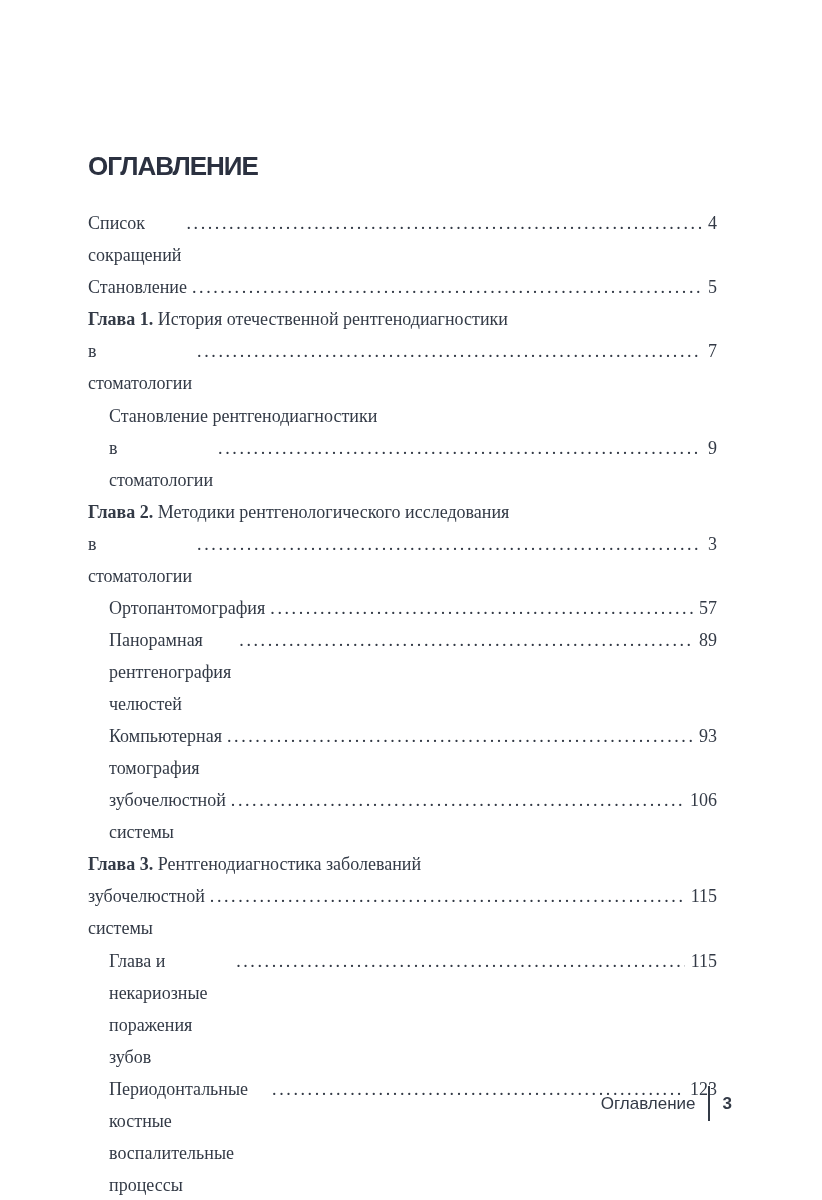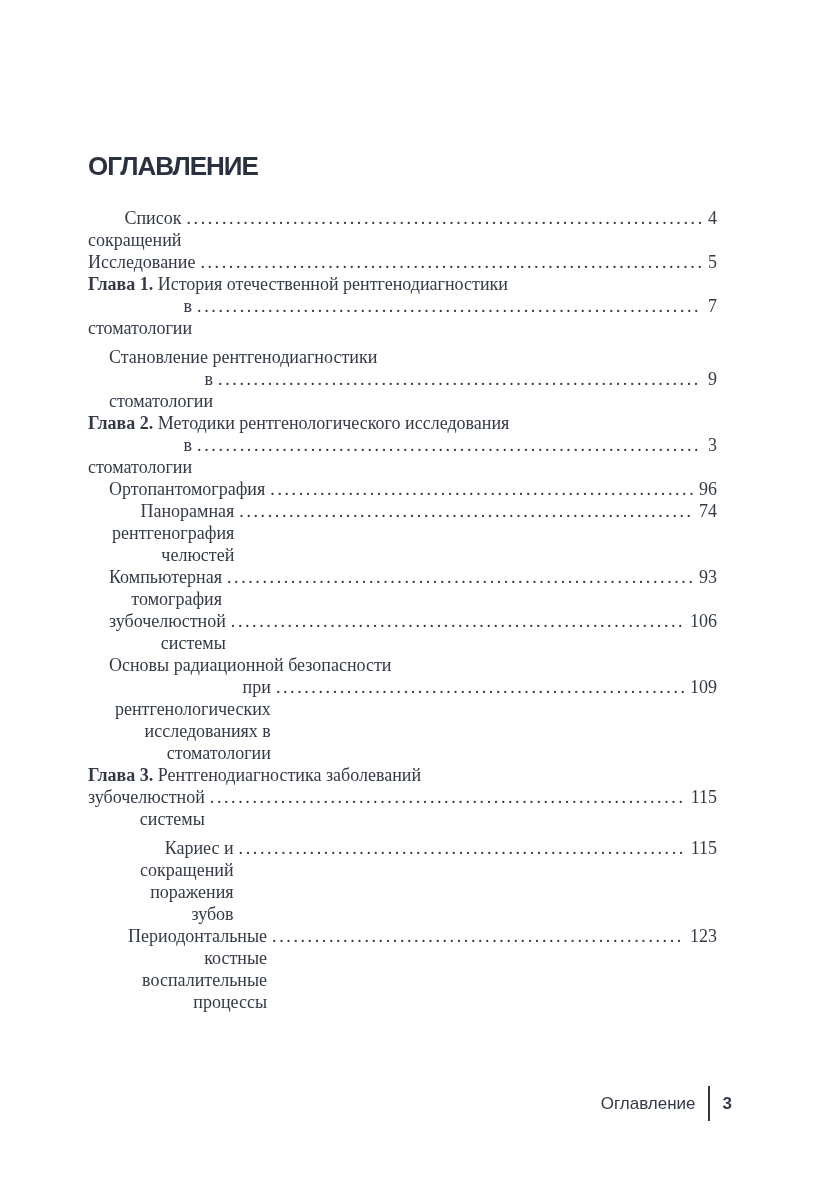--- a/index.html
+++ b/index.html
@@ -23,26 +23,25 @@
   }
   .toc {
     position: absolute;
     left: 88px;
     top: 207px;
     width: 629px;
     font-size: 18px;
   }
   .entry.l2 { padding-left: 21px; }
   .entry.gap-chapter { margin-top: 0; }
-  .entry.gap-sub { margin-top: 7px; }
+  .entry.gap-sub { margin-top: 1px; }
   .line {
     display: flex;
     align-items: baseline;
-    line-height: 22px;
-    text-align: right;
+    line-height: 32px;
   }
   .line .text b { font-weight: 700; }
   .dots {
     flex: 1 1 auto;
     overflow: hidden;
     white-space: nowrap;
     margin-left: 5px;
     margin-right: 6px;
     min-width: 14px;
   }
@@ -78,21 +77,21 @@
 <div class="toc">
     <div class="entry">
       <div class="line">
         <span class="text">Список сокращений</span>
         <span class="dots"></span>
         <span class="pg">4</span>
       </div>
     </div>
     <div class="entry">
       <div class="line">
-        <span class="text">Исследование</span>
+        <span class="text">Становление</span>
         <span class="dots"></span>
         <span class="pg">5</span>
       </div>
     </div>
     <div class="entry gap-chapter">
       <div class="line">
         <span class="text"><b>Глава 1.</b> История отечественной рентгенодиагностики</span>
       </div>
       <div class="line">
         <span class="text">в стоматологии</span>
@@ -117,67 +116,57 @@
       <div class="line">
         <span class="text">в стоматологии</span>
         <span class="dots"></span>
         <span class="pg">3</span>
       </div>
     </div>
     <div class="entry l2">
       <div class="line">
         <span class="text">Ортопантомография</span>
         <span class="dots"></span>
-        <span class="pg">96</span>
+        <span class="pg">57</span>
       </div>
     </div>
     <div class="entry l2">
       <div class="line">
         <span class="text">Панорамная рентгенография челюстей</span>
         <span class="dots"></span>
-        <span class="pg">74</span>
+        <span class="pg">89</span>
       </div>
     </div>
     <div class="entry l2">
       <div class="line">
         <span class="text">Компьютерная томография</span>
         <span class="dots"></span>
         <span class="pg">93</span>
       </div>
     </div>
     <div class="entry l2">
       <div class="line">
         <span class="text">зубочелюстной системы</span>
         <span class="dots"></span>
         <span class="pg">106</span>
       </div>
     </div>
-    <div class="entry l2">
-      <div class="line">
-        <span class="text">Основы радиационной безопасности</span>
-      </div>
-      <div class="line">
-        <span class="text">при рентгенологических исследованиях в стоматологии</span>
-        <span class="dots"></span>
-        <span class="pg">109</span>
-      </div>
-    </div>
     <div class="entry gap-chapter">
       <div class="line">
         <span class="text"><b>Глава 3.</b> Рентгенодиагностика заболеваний</span>
       </div>
       <div class="line">
         <span class="text">зубочелюстной системы</span>
         <span class="dots"></span>
         <span class="pg">115</span>
       </div>
     </div>
     <div class="entry l2 gap-sub">
       <div class="line">
-        <span class="text">Кариес и сокращений поражения зубов</span>
+        <span class="text">Глава и некариозные поражения зубов</span>
         <span class="dots"></span>
         <span class="pg">115</span>
       </div>
     </div>
     <div class="entry l2">
       <div class="line">
         <span class="text">Периодонтальные костные воспалительные процессы</span>
         <span class="dots"></span>
         <span class="pg">123</span>
       </div>

